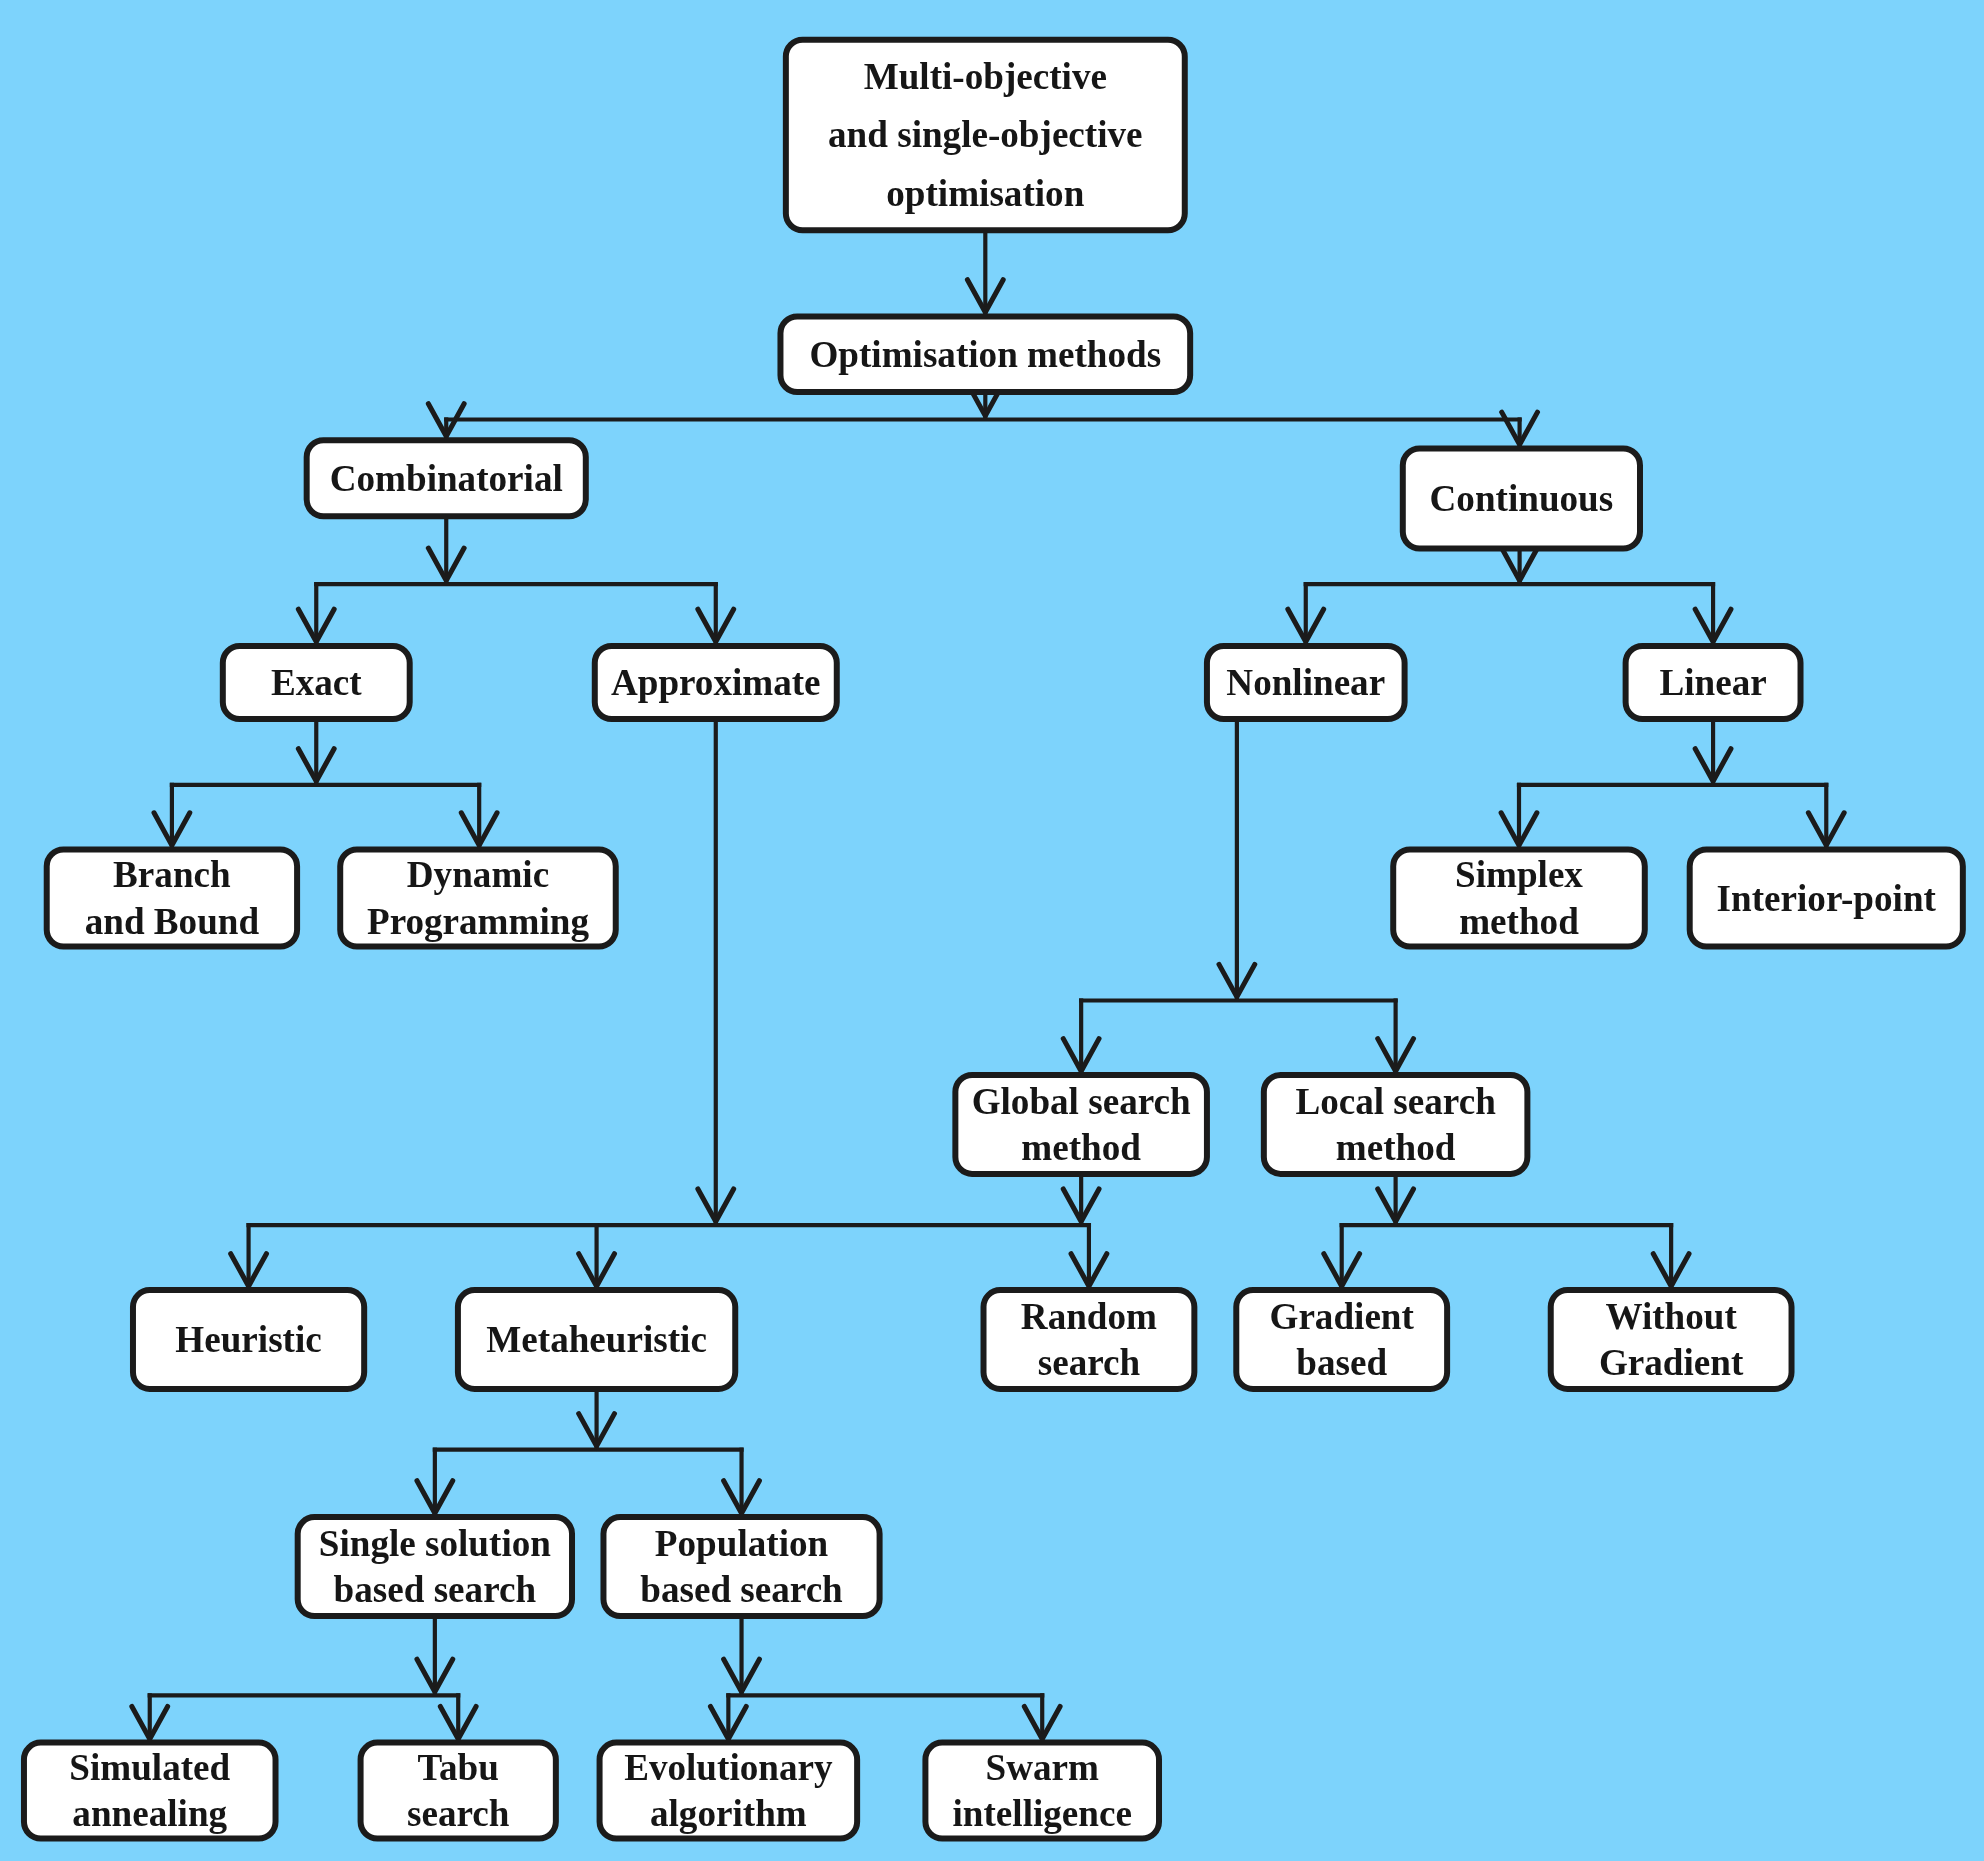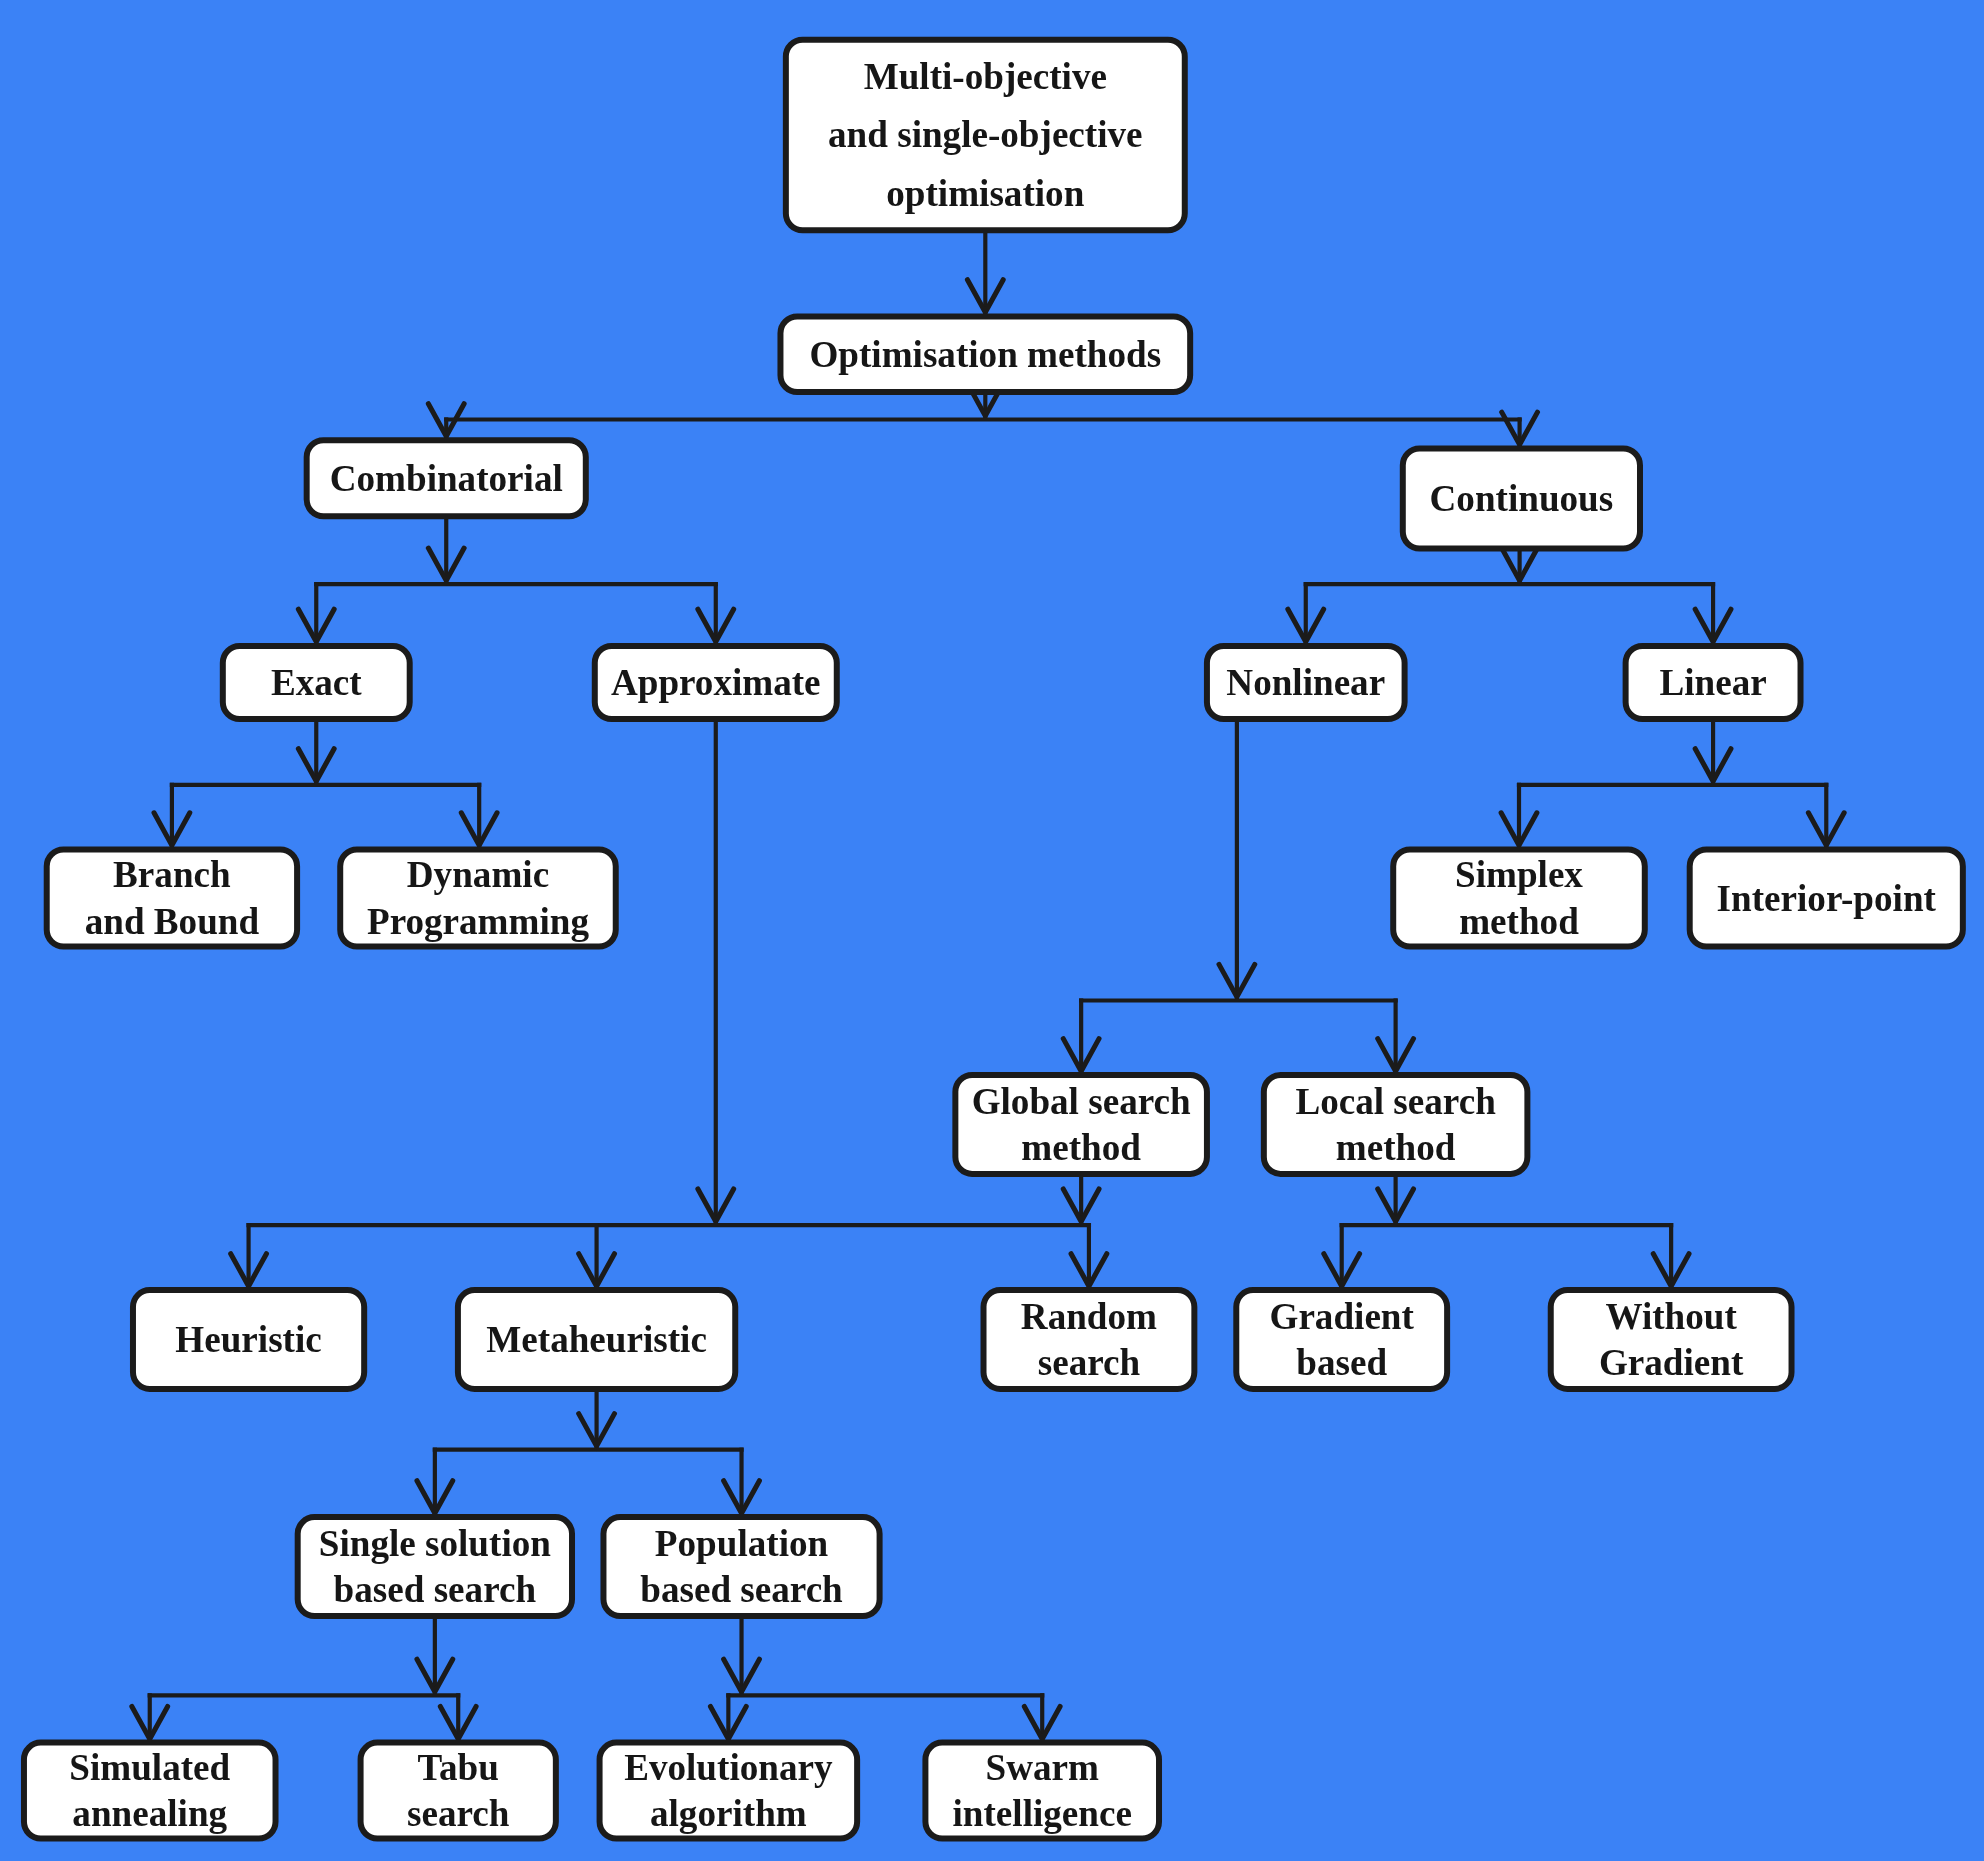--- a/index.html
+++ b/index.html
@@ -4,21 +4,21 @@
 <style>
   html, body {
     margin: 0;
     padding: 0;
     background: #ffffff;
   }
   .page {
     position: relative;
     width: 1985px;
     height: 1862px;
-    background: #3b82f6;
+    background: #7dd3fc;
     overflow: hidden;
   }
   svg.flow {
     display: block;
     width: 1985px;
     height: 1862px;
   }
   .node-box {
     fill: #ffffff;
     stroke: #1b1b1b;

